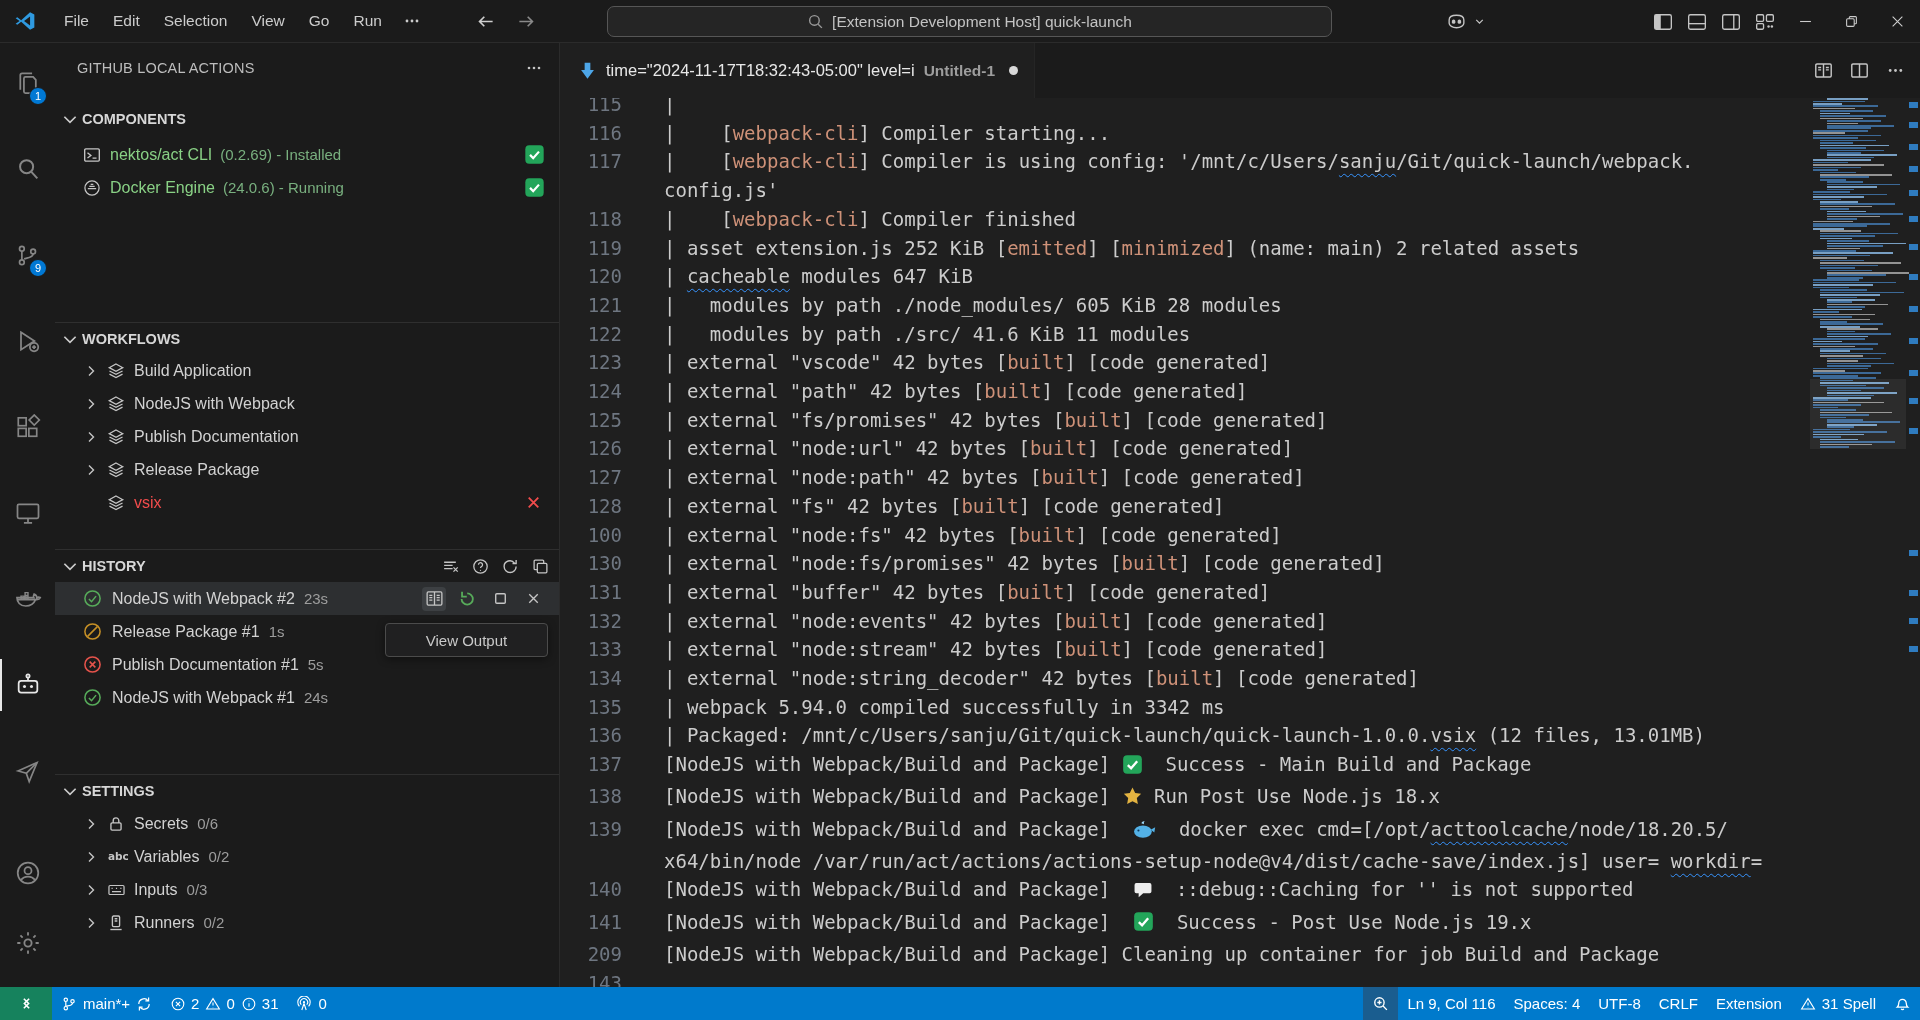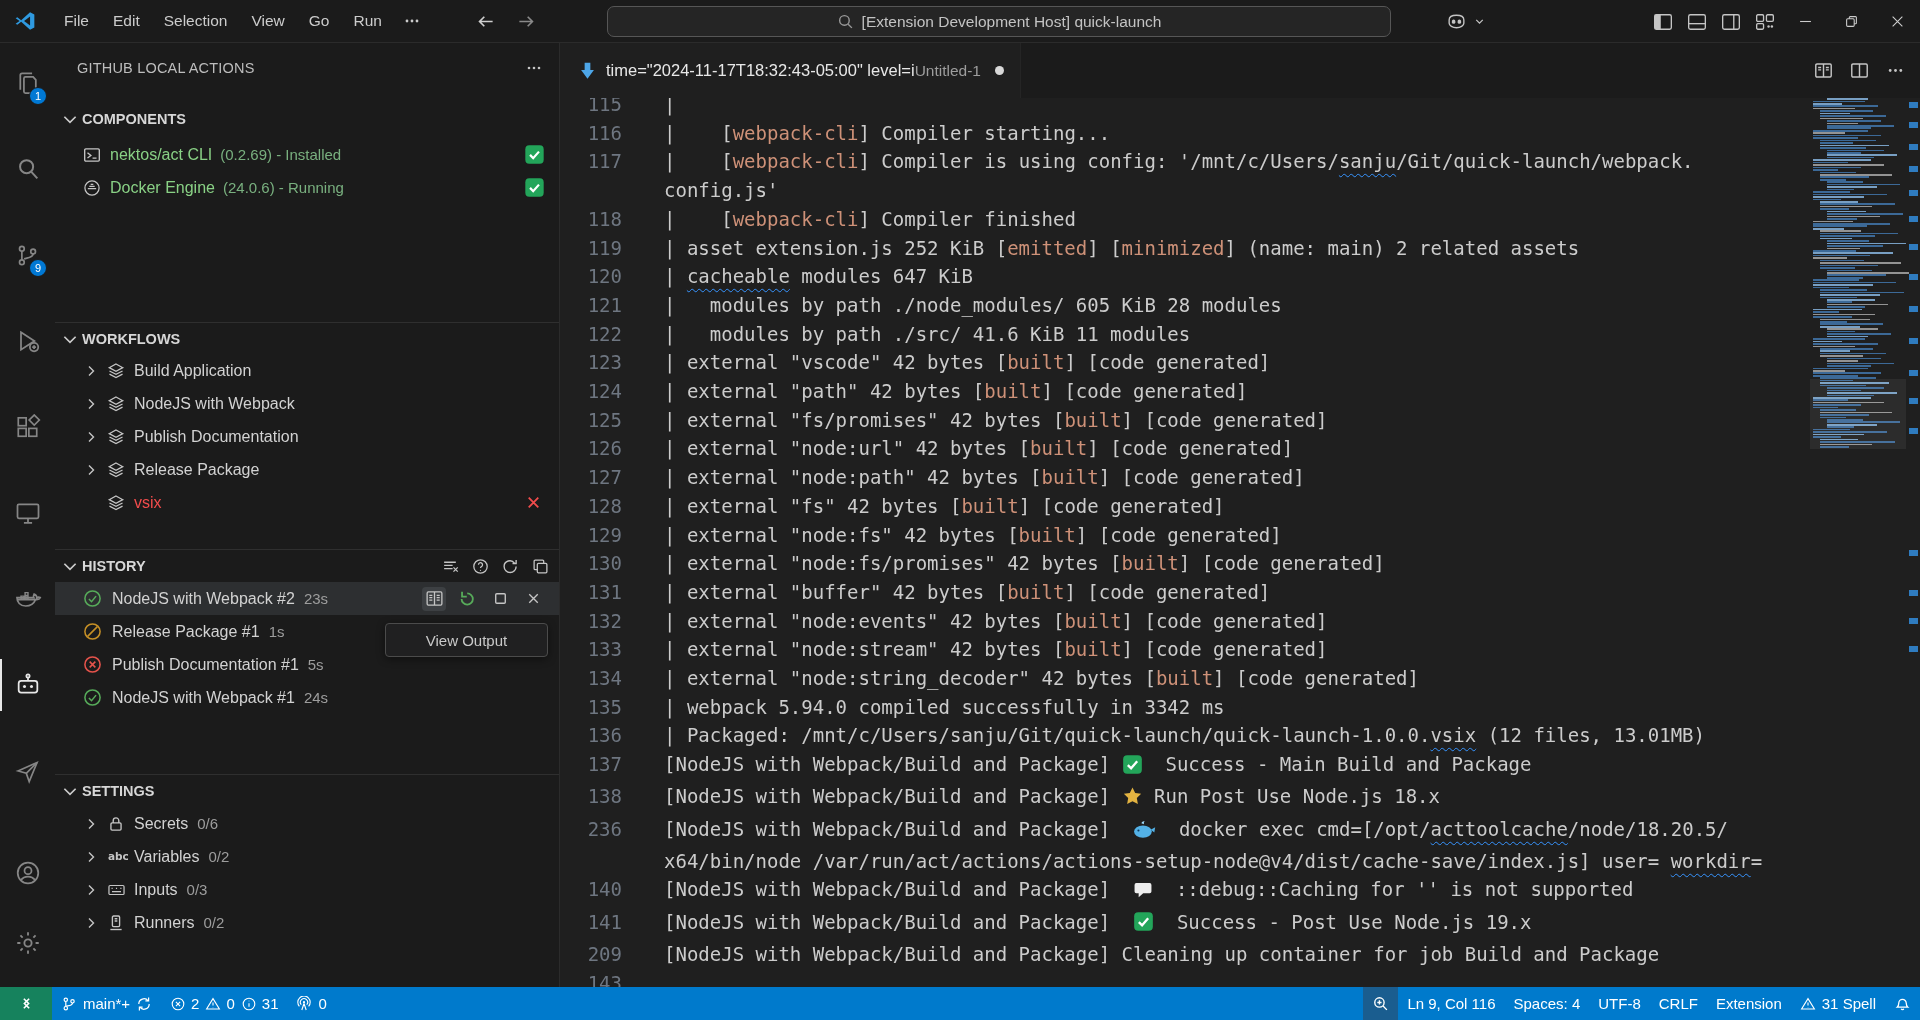--- a/index.html
+++ b/index.html
@@ -10,21 +10,21 @@
 
   
   .titlebar { height:43px; background:#1b1b1b; border-bottom:1px solid #2b2b2b;
     display:flex; align-items:center; position:relative; flex:0 0 auto; }
   .logo { width:22px; height:22px; margin:0 16px 0 14px; }
   .menubar { display:flex; align-items:center; height:100%; }
   .menu-item { padding:0 12px; height:28px; display:flex; align-items:center;
     font-size:15.5px; color:#cccccc; border-radius:5px; cursor:default; }
   .menu-ellipsis { padding:0 10px; color:#cccccc; }
   .nav-arrows { display:flex; align-items:center; margin-left:46px; gap:22px; color:#cfcfcf; }
-  .cmd-center { position:absolute; left:607px; top:6px; width:784px; height:31px;
+  .cmd-center { position:absolute; left:607px; top:6px; width:725px; height:31px;
     background:#252525; border:1px solid #565656; border-radius:7px;
     display:flex; align-items:center; justify-content:center; gap:8px;
     font-size:15.5px; color:#c3c3c3; }
   .tb-right { position:absolute; right:0; top:0; height:43px; display:flex; align-items:center; }
   .tb-icon { width:34px; height:30px; display:flex; align-items:center; justify-content:center; color:#c5c5c5; }
   .copilot-wrap { display:flex; align-items:center; margin-right:160px; }
   .win-btn { width:46px; height:43px; display:flex; align-items:center; justify-content:center; color:#cccccc; }
 
   
   .main { flex:1 1 auto; display:flex; min-height:0; }
@@ -76,21 +76,21 @@
     border:1px solid #4b4b4b; border-radius:4px; display:flex; align-items:center; justify-content:center;
     font-size:15px; color:#c9c9c9; z-index:5; box-shadow:0 2px 8px rgba(0,0,0,.45); }
 
   
   .editor { flex:1; background:#1f1f1f; position:relative; min-width:0; }
   .tabbar { height:55px; background:#1b1b1b; display:flex; align-items:stretch; position:relative; }
   .tab { background:#1f1f1f; display:flex; align-items:center; padding:0 16px 0 18px; max-width:560px;
     border-right:1px solid #252525; }
   .tab-icon { width:19px; height:19px; margin-right:9px; flex:0 0 auto; }
   .tab-title { font-size:16.5px; color:#e8e8e8; white-space:nowrap; overflow:hidden; }
-  .tab-desc { font-size:15.5px; color:#9d9d9d; white-space:nowrap; }
+  .tab-desc { font-size:15.5px; color:#9d9d9d; margin-left:9px; white-space:nowrap;font-weight:bold; }
   .tab-dot { width:9px; height:9px; border-radius:50%; background:#d8d8d8; margin-left:14px; flex:0 0 auto; }
   .tab-actions { position:absolute; right:10px; top:0; height:55px; display:flex; align-items:center; gap:6px; }
   .tab-action { width:30px; height:30px; display:flex; align-items:center; justify-content:center; color:#c5c5c5; }
 
   .code-area { position:absolute; left:0; right:0; top:55px; bottom:0; overflow:hidden;
     font-family:"DejaVu Sans Mono", monospace; font-size:19px; line-height:28.7px; }
   .code-rows { position:absolute; left:0; top:-8px; right:120px; }
   .code-row { display:flex; white-space:pre; }
   .ln { width:62px; text-align:right; color:#6e7681; flex:0 0 auto; }
   .code-text { margin-left:42px; white-space:pre; color:#cccccc; }
@@ -712,36 +712,36 @@
             <div class="code-row"><span class="ln">119</span><span class="code-text"><span>| asset extension.js 252 KiB [</span><span class="seg-o">emitted</span><span>] [</span><span class="seg-o">minimized</span><span>] (name: main) 2 related assets</span></span></div>
             <div class="code-row"><span class="ln">120</span><span class="code-text"><span>| </span><span class="seg-q">cacheable</span><span> modules 647 KiB</span></span></div>
             <div class="code-row"><span class="ln">121</span><span class="code-text"><span>|   modules by path ./node_modules/ 605 KiB 28 modules</span></span></div>
             <div class="code-row"><span class="ln">122</span><span class="code-text"><span>|   modules by path ./src/ 41.6 KiB 11 modules</span></span></div>
             <div class="code-row"><span class="ln">123</span><span class="code-text"><span>| external "vscode" 42 bytes [</span><span class="seg-o">built</span><span>] [code generated]</span></span></div>
             <div class="code-row"><span class="ln">124</span><span class="code-text"><span>| external "path" 42 bytes [</span><span class="seg-o">built</span><span>] [code generated]</span></span></div>
             <div class="code-row"><span class="ln">125</span><span class="code-text"><span>| external "fs/promises" 42 bytes [</span><span class="seg-o">built</span><span>] [code generated]</span></span></div>
             <div class="code-row"><span class="ln">126</span><span class="code-text"><span>| external "node:url" 42 bytes [</span><span class="seg-o">built</span><span>] [code generated]</span></span></div>
             <div class="code-row"><span class="ln">127</span><span class="code-text"><span>| external "node:path" 42 bytes [</span><span class="seg-o">built</span><span>] [code generated]</span></span></div>
             <div class="code-row"><span class="ln">128</span><span class="code-text"><span>| external "fs" 42 bytes [</span><span class="seg-o">built</span><span>] [code generated]</span></span></div>
-            <div class="code-row"><span class="ln">129</span><span class="code-text"><span>| external "node:fs" 42 bytes [</span><span class="seg-o">built</span><span>] [code generated]</span></span></div>
+            <div class="code-row"><span class="ln">100</span><span class="code-text"><span>| external "node:fs" 42 bytes [</span><span class="seg-o">built</span><span>] [code generated]</span></span></div>
             <div class="code-row"><span class="ln">130</span><span class="code-text"><span>| external "node:fs/promises" 42 bytes [</span><span class="seg-o">built</span><span>] [code generated]</span></span></div>
             <div class="code-row"><span class="ln">131</span><span class="code-text"><span>| external "buffer" 42 bytes [</span><span class="seg-o">built</span><span>] [code generated]</span></span></div>
             <div class="code-row"><span class="ln">132</span><span class="code-text"><span>| external "node:events" 42 bytes [</span><span class="seg-o">built</span><span>] [code generated]</span></span></div>
             <div class="code-row"><span class="ln">133</span><span class="code-text"><span>| external "node:stream" 42 bytes [</span><span class="seg-o">built</span><span>] [code generated]</span></span></div>
             <div class="code-row"><span class="ln">134</span><span class="code-text"><span>| external "node:string_decoder" 42 bytes [</span><span class="seg-o">built</span><span>] [code generated]</span></span></div>
             <div class="code-row"><span class="ln">135</span><span class="code-text"><span>| webpack 5.94.0 compiled successfully in 3342 ms</span></span></div>
             <div class="code-row"><span class="ln">136</span><span class="code-text"><span>| Packaged: /mnt/c/Users/sanju/Git/quick-launch/quick-launch-1.0.0.</span><span class="seg-q">vsix</span><span> (12 files, 13.01MB)</span></span></div>
             <div class="code-row"><span class="ln">137</span><span class="code-text"><span>[NodeJS with Webpack/Build and Package] </span><span class="inline-ic"><svg width="21" height="21" viewBox="0 0 18 18" style="display:inline">
                     <rect x="1" y="1" width="16" height="16" rx="3.5" fill="#23a55a"></rect>
                     <path d="M5 9.5l2.8 2.8L13 6.3" stroke="#fff" stroke-width="2" fill="none"></path>
                   </svg></span><span>  Success - Main Build and Package</span></span></div>
             <div class="code-row"><span class="ln">138</span><span class="code-text"><span>[NodeJS with Webpack/Build and Package] </span><span class="inline-ic"><svg width="21" height="21" viewBox="0 0 18 18" style="display:inline">
                     <path d="M9 1.3l2.3 4.7 5.1.7-3.7 3.6.9 5.1L9 13l-4.6 2.4.9-5.1L1.6 6.7l5.1-.7z" fill="#e3b341"></path>
                   </svg></span><span> Run Post Use Node.js 18.x</span></span></div>
-            <div class="code-row"><span class="ln">236</span><span class="code-text"><span>[NodeJS with Webpack/Build and Package]  </span><span class="inline-ic"><svg width="23" height="20" viewBox="0 0 22 19" style="display:inline">
+            <div class="code-row"><span class="ln">139</span><span class="code-text"><span>[NodeJS with Webpack/Build and Package]  </span><span class="inline-ic"><svg width="23" height="20" viewBox="0 0 22 19" style="display:inline">
                     <ellipse cx="9.5" cy="12" rx="8.5" ry="5.8" fill="#53b1e6"></ellipse>
                     <path d="M17 10.2l4.2-2.3-.8 5z" fill="#53b1e6"></path>
                     <path d="M8 4C8.5 2.2 10.2 1.6 11.3 2.2c-.9.7-1.1 1.7-.8 2.8z" fill="#9fdcff"></path>
                     <circle cx="5.2" cy="11" r="1" fill="#0b3a5c"></circle>
                   </svg></span><span>  docker exec cmd=[/opt/</span><span class="seg-q">acttoolcache</span><span>/node/18.20.5/</span></span></div>
             <div class="code-row"><span class="ln"></span><span class="code-text"><span>x64/bin/node /var/run/act/actions/actions-setup-node@v4/dist/cache-save/index.js] user= </span><span class="seg-q">workdir</span><span>=</span></span></div>
             <div class="code-row"><span class="ln">140</span><span class="code-text"><span>[NodeJS with Webpack/Build and Package]  </span><span class="inline-ic"><svg width="20" height="20" viewBox="0 0 18 18" style="display:inline">
                     <path d="M3 2.8h12a1.6 1.6 0 011.6 1.6v6a1.6 1.6 0 01-1.6 1.6H9.2l-4.1 3.6V12H3a1.6 1.6 0 01-1.6-1.6v-6A1.6 1.6 0 013 2.8z" fill="#ededed"></path>
                   </svg></span><span>  ::debug::Caching for '' is not supported</span></span></div>
             <div class="code-row"><span class="ln">141</span><span class="code-text"><span>[NodeJS with Webpack/Build and Package]  </span><span class="inline-ic"><svg width="21" height="21" viewBox="0 0 18 18" style="display:inline">

